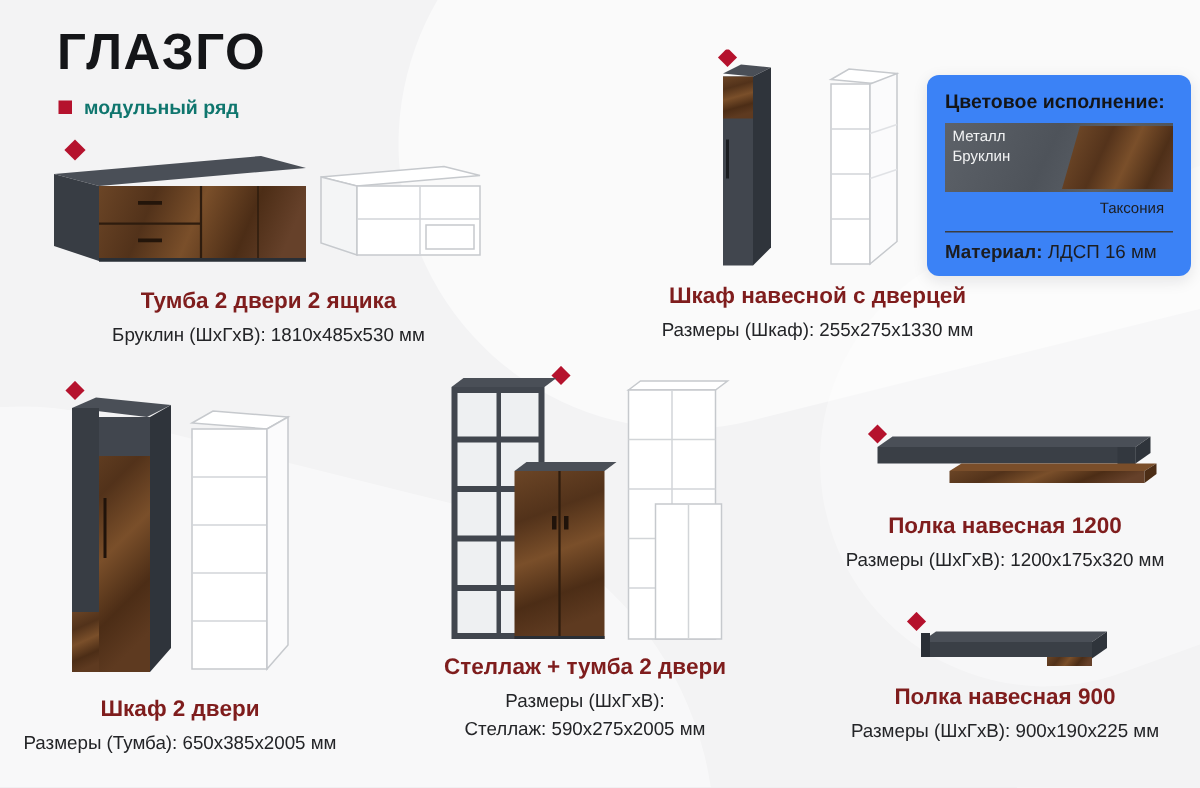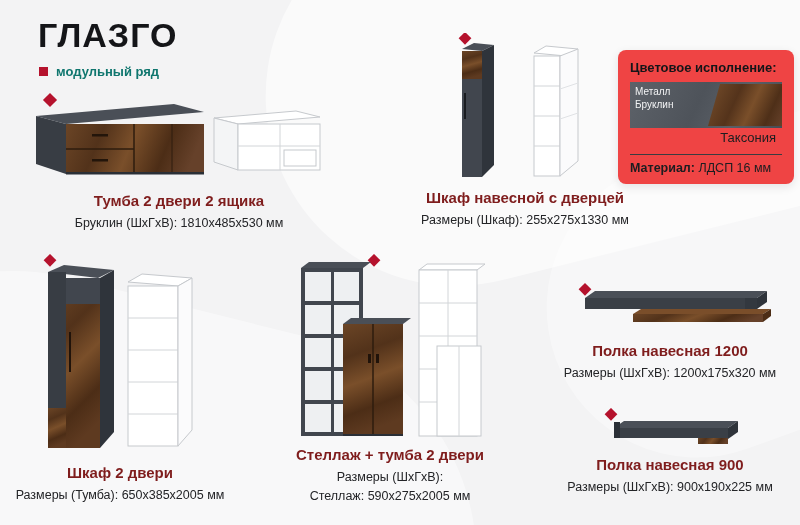--- a/index.html
+++ b/index.html
@@ -16,39 +16,39 @@
 
   .header { position:absolute; left:38px; top:16px; z-index:2; display:flex; align-items:flex-end; gap:24px; }
   .title { font-size:34px; font-weight:800; color:#141518; letter-spacing:1px; }
   .subtitle { font-size:17px; color:#36383c; }
   .series { position:absolute; left:39px; top:64px; z-index:2; display:flex; align-items:center; gap:8px; }
   .series .bullet { width:9px; height:9px; background:#b5122d; display:inline-block; }
   .series .label { font-size:13px; font-weight:600; color:#0f766e; }
 
   .finish-card {
     position:absolute; left:618px; top:50px; width:176px; z-index:2;
-    background:#ef4444; border-radius:8px; padding:10px 12px 9px 12px;
+    background:#3b82f6; border-radius:8px; padding:10px 12px 9px 12px;
     box-shadow:0 3px 10px rgba(20,20,30,.10);
   }
   .finish-title { font-size:13px; font-weight:700; color:#141518; }
   .swatch { position:relative; height:64px; margin-top:7px; overflow:hidden; }
   .sw-gray {
     position:absolute; left:0; top:0; width:100%; height:46px;
     background:linear-gradient(115deg,#5d6269 0%, #4e535a 45%, #5a5f66 70%, #474c53 100%);
   }
   .sw-gray-label {
     position:absolute; left:5px; top:4px; font-size:10px; line-height:1.25;
     color:#f2f3f4; white-space:pre-line;
   }
   .sw-wood {
     position:absolute; right:-6px; top:2px; width:74px; height:42px;
     transform:skewX(-16deg);
     background:linear-gradient(100deg,#6b4526 0%, #54331b 28%, #7a4f2a 52%, #4e2f18 78%, #66412a 100%);
   }
-  .sw-wood-label { position:absolute; right:6px; bottom:1px; font-size:13px; color:#1c1d20; }
+  .sw-wood-label { position:absolute; right:6px; bottom:1px; font-size:10px; color:#1c1d20; }
   .material { border-top:1.5px solid #3a3c40; margin-top:8px; padding-top:6px; font-size:12.5px; color:#1c1d20; }
   .material b { font-weight:700; }
 
   .product { position:absolute; text-align:center; z-index:2; }
   .product svg { display:block; margin:0 auto; }
   .product .name { font-size:15px; font-weight:700; color:#7f1d1d; margin-top:4px; }
   .product .dims { font-size:12.5px; color:#232427; margin-top:5px; line-height:1.5; }
 </style>
 </head>
 <body>
@@ -113,21 +113,21 @@
       <polygon points="186,30 186,74 210,82 210,36" fill="#f4f5f6" stroke="#c6c9cd" stroke-width="1"></polygon>
       <rect x="210" y="36" width="82" height="46" fill="#ffffff" stroke="#c6c9cd"></rect>
       <line x1="210" y1="58" x2="292" y2="58" stroke="#d2d5d8"></line>
       <line x1="252" y1="36" x2="252" y2="82" stroke="#d2d5d8"></line>
       <rect x="256" y="62" width="32" height="16" fill="#ffffff" stroke="#c6c9cd"></rect>
     </svg>
     <div class="name">Тумба 2 двери 2 ящика</div>
     <div class="dims">Бруклин (ШхГхВ): 1810х485х530 мм</div>
   </div>
 
-  <div class="product" style="left:410px; top:33px; width:230px;">
+  <div class="product" style="left:430px; top:33px; width:230px;">
     <svg width="230" height="152" viewBox="0 0 230 152">
       <rect x="50" y="1" width="9" height="9" transform="rotate(45 55 6)" fill="#b5122d"></rect>
       <polygon points="52,16 64,10 84,12 72,18" fill="#4a4f57"></polygon>
       <rect x="52" y="18" width="20" height="126" fill="#41464e"></rect>
       <rect x="52" y="18" width="20" height="28" fill="url(#woodV)"></rect>
       <polygon points="72,18 84,12 84,132 72,144" fill="#2f343b"></polygon>
       <line x1="55" y1="60" x2="55" y2="86" stroke="#191c20" stroke-width="2"></line>
       <polygon points="124,20 136,13 168,16 156,23" fill="#ffffff" stroke="#c6c9cd"></polygon>
       <rect x="124" y="23" width="26" height="120" fill="#ffffff" stroke="#c6c9cd"></rect>
       <line x1="124" y1="53" x2="150" y2="53" stroke="#d2d5d8"></line>
@@ -156,21 +156,21 @@
       <line x1="108" y1="64" x2="158" y2="64" stroke="#d2d5d8"></line>
       <line x1="108" y1="96" x2="158" y2="96" stroke="#d2d5d8"></line>
       <line x1="108" y1="128" x2="158" y2="128" stroke="#d2d5d8"></line>
       <line x1="108" y1="160" x2="158" y2="160" stroke="#d2d5d8"></line>
       <polygon points="158,32 172,24 172,176 158,192" fill="#fbfbfc" stroke="#c6c9cd"></polygon>
     </svg>
     <div class="name">Шкаф 2 двери</div>
     <div class="dims">Размеры (Тумба): 650х385х2005 мм</div>
   </div>
 
-  <div class="product" style="left:285px; top:254px; width:210px;">
+  <div class="product" style="left:285px; top:244px; width:210px;">
     <svg width="210" height="188" viewBox="0 0 210 188">
       <rect x="84" y="2" width="9" height="9" transform="rotate(45 89 7)" fill="#b5122d"></rect>
       <polygon points="16,14 24,8 86,8 78,14" fill="#4a4f57"></polygon>
       <rect x="16" y="14" width="62" height="168" fill="#41464e"></rect>
       <rect x="20" y="18" width="26" height="29" fill="#eef0f2"></rect>
         <rect x="49" y="18" width="25" height="29" fill="#eef0f2"></rect>
       <rect x="20" y="51" width="26" height="29" fill="#eef0f2"></rect>
         <rect x="49" y="51" width="25" height="29" fill="#eef0f2"></rect>
       <rect x="20" y="84" width="26" height="29" fill="#eef0f2"></rect>
         <rect x="49" y="84" width="25" height="29" fill="#eef0f2"></rect>

